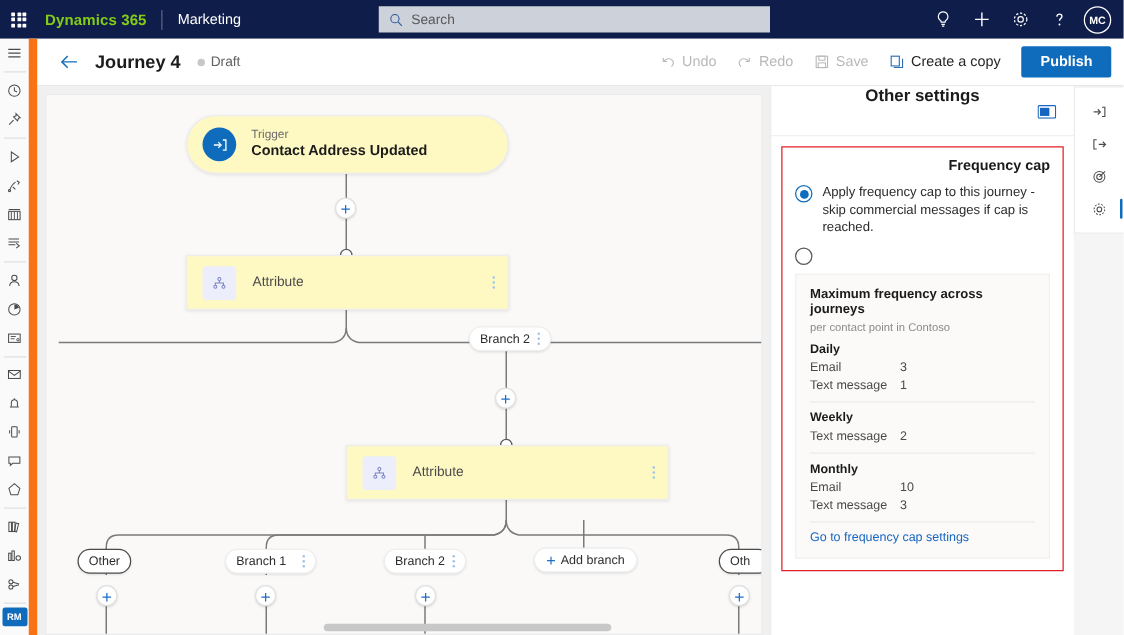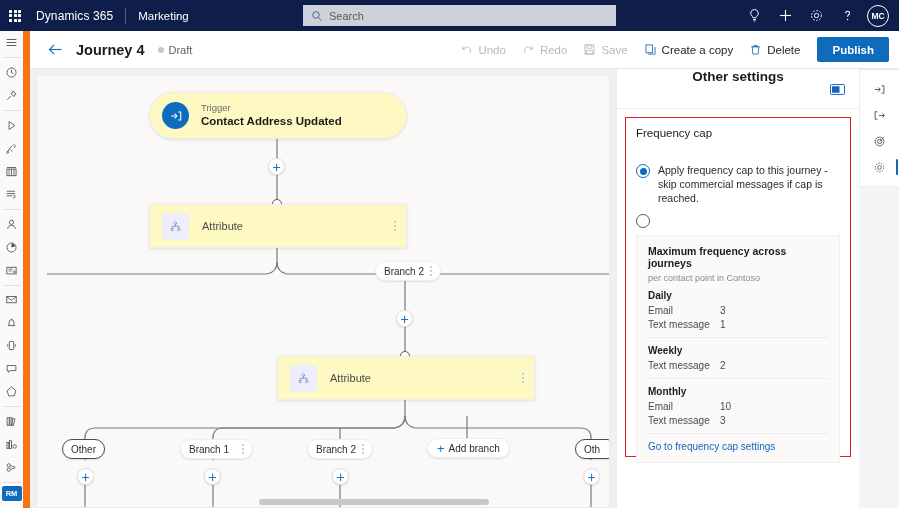--- a/index.html
+++ b/index.html
@@ -19,21 +19,21 @@
   .waffle {
     width: 30px; height: 31px; display: flex; align-items: center; justify-content: center;
     cursor: pointer;
   }
   .waffle-grid {
     display: grid; grid-template-columns: repeat(3, 3px); grid-template-rows: repeat(3, 3px);
     gap: 1.5px;
   }
   .waffle-grid i { display: block; width: 3px; height: 3px; background: #ffffff; border-radius: 0.5px;}
   .brand {
-    color: #ffffff; font-size: 12px; font-weight: normal; letter-spacing: 0.1px;
+    color: #84cc16; font-size: 12px; font-weight: bold; letter-spacing: 0.1px;
     margin-left: 6px; white-space: nowrap;
   }
   .brand-sep { width: 1px; height: 16px; background: #5a6480; margin: 0 12px; }
   .app-name { color: #ffffff; font-size: 11.5px; white-space: nowrap; }
   .search-box {
     position: absolute; left: 303px; top: 5px; width: 313px; height: 21px;
     background: #cdd1d9; display: flex; align-items: center; padding-left: 8px;
     cursor: text;
   }
   .search-ico { width: 12px; height: 12px; flex: 0 0 auto; margin-right: 6px; }
@@ -170,21 +170,21 @@
     height: 40px; display: flex; align-items: center; padding: 0 14px;
     border-bottom: 1px solid #f0f0f0;
     flex-direction: column;
   }
   .rp-title { font-size: 13.5px; font-weight: bold; color: #1b1b1b; }
   .rp-head-ico { margin-left: auto; cursor: pointer; }
   .redbox {
     margin: 8px 8px 0 8px; border: 1.5px solid #e21f26; padding: 9px 10px 10px 10px;
     height: 340px;
   }
-  .sec-title { font-size: 11.5px; font-weight: normal; color: #1b1b1b; margin-bottom: 24px; }
+  .sec-title { font-size: 11.5px; font-weight: bold; color: #1b1b1b; margin-bottom: 8px; text-align: right; }
   .radio-row { display: flex; align-items: flex-start; margin-bottom: 7px; cursor: pointer; }
   .radio {
     width: 14px; height: 14px; border-radius: 50%; border: 1.3px solid #5a5a5a;
     flex: 0 0 auto; margin-top: 1px; background: #fff;
     display: flex; align-items: center; justify-content: center;
   }
   .radio.on { border-color: #0f6cbd; }
   .radio.on::after {
     content: ""; width: 7px; height: 7px; border-radius: 50%; background: #0f6cbd;
   }
@@ -446,28 +446,20 @@
           <rect x="4.4" y="9" width="7.2" height="4.6" fill="none" stroke="#b9b9b9" stroke-width="1"></rect>
         </svg>
         <span>Save</span>
       </div>
       <div class="cmd-btn">
         <svg width="13" height="13" viewBox="0 0 16 16">
           <rect x="2.4" y="2.4" width="8" height="9.6" fill="none" stroke="#2b6cb0" stroke-width="1.1"></rect>
           <polyline points="5,13.6 13.6,13.6 13.6,5" fill="none" stroke="#2b6cb0" stroke-width="1.1"></polyline>
         </svg>
         <span>Create a copy</span>
-      </div>
-      <div class="cmd-btn">
-        <svg width="13" height="13" viewBox="0 0 16 16">
-          <path d="M4 4.6h8l-.7 9H4.7z" fill="none" stroke="#2b6cb0" stroke-width="1.1"></path>
-          <line x1="2.8" y1="4.6" x2="13.2" y2="4.6" stroke="#2b6cb0" stroke-width="1.1"></line>
-          <path d="M6.3 4.6V3h3.4v1.6" fill="none" stroke="#2b6cb0" stroke-width="1.1"></path>
-        </svg>
-        <span>Delete</span>
       </div>
       <div class="publish">Publish</div>
     </div>
   </div>
 
   <div class="canvas-wrap">
     <div class="canvas">
 
       <svg width="580" height="433" style="position:absolute;left:0;top:0;">
         <line x1="240" y1="63" x2="240" y2="128" stroke="#7a7a7a" stroke-width="1.2"></line>

